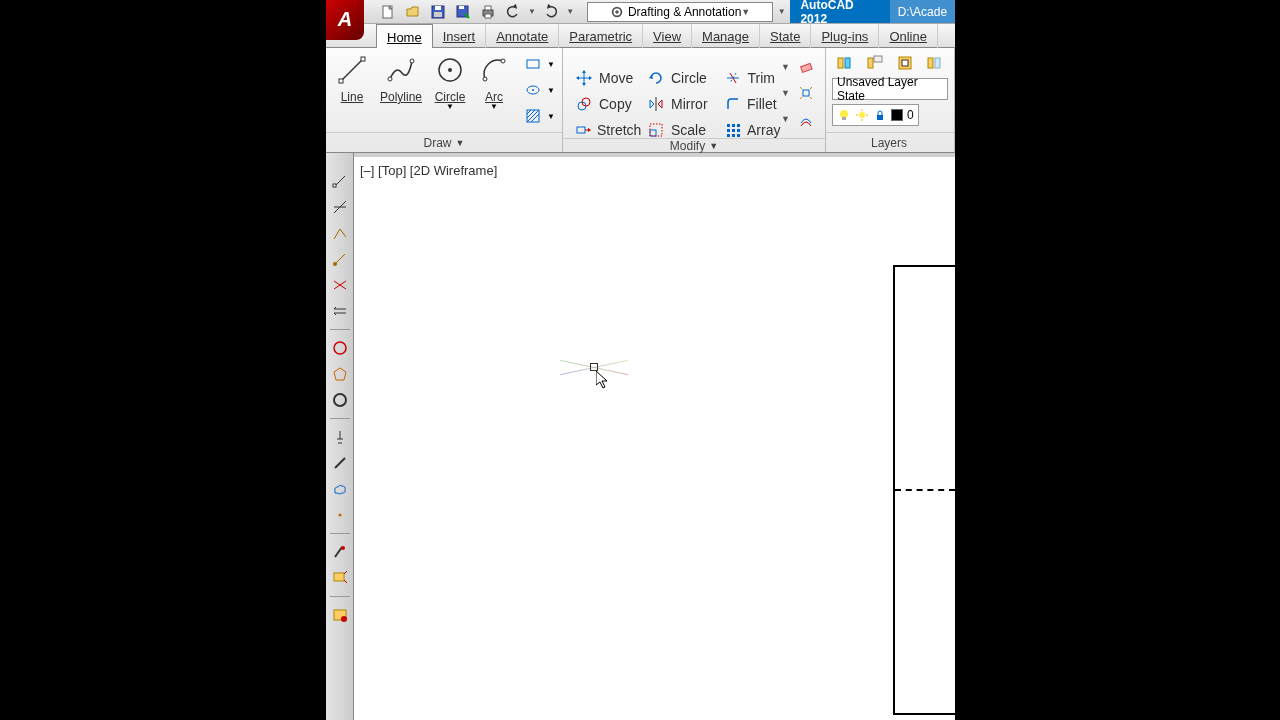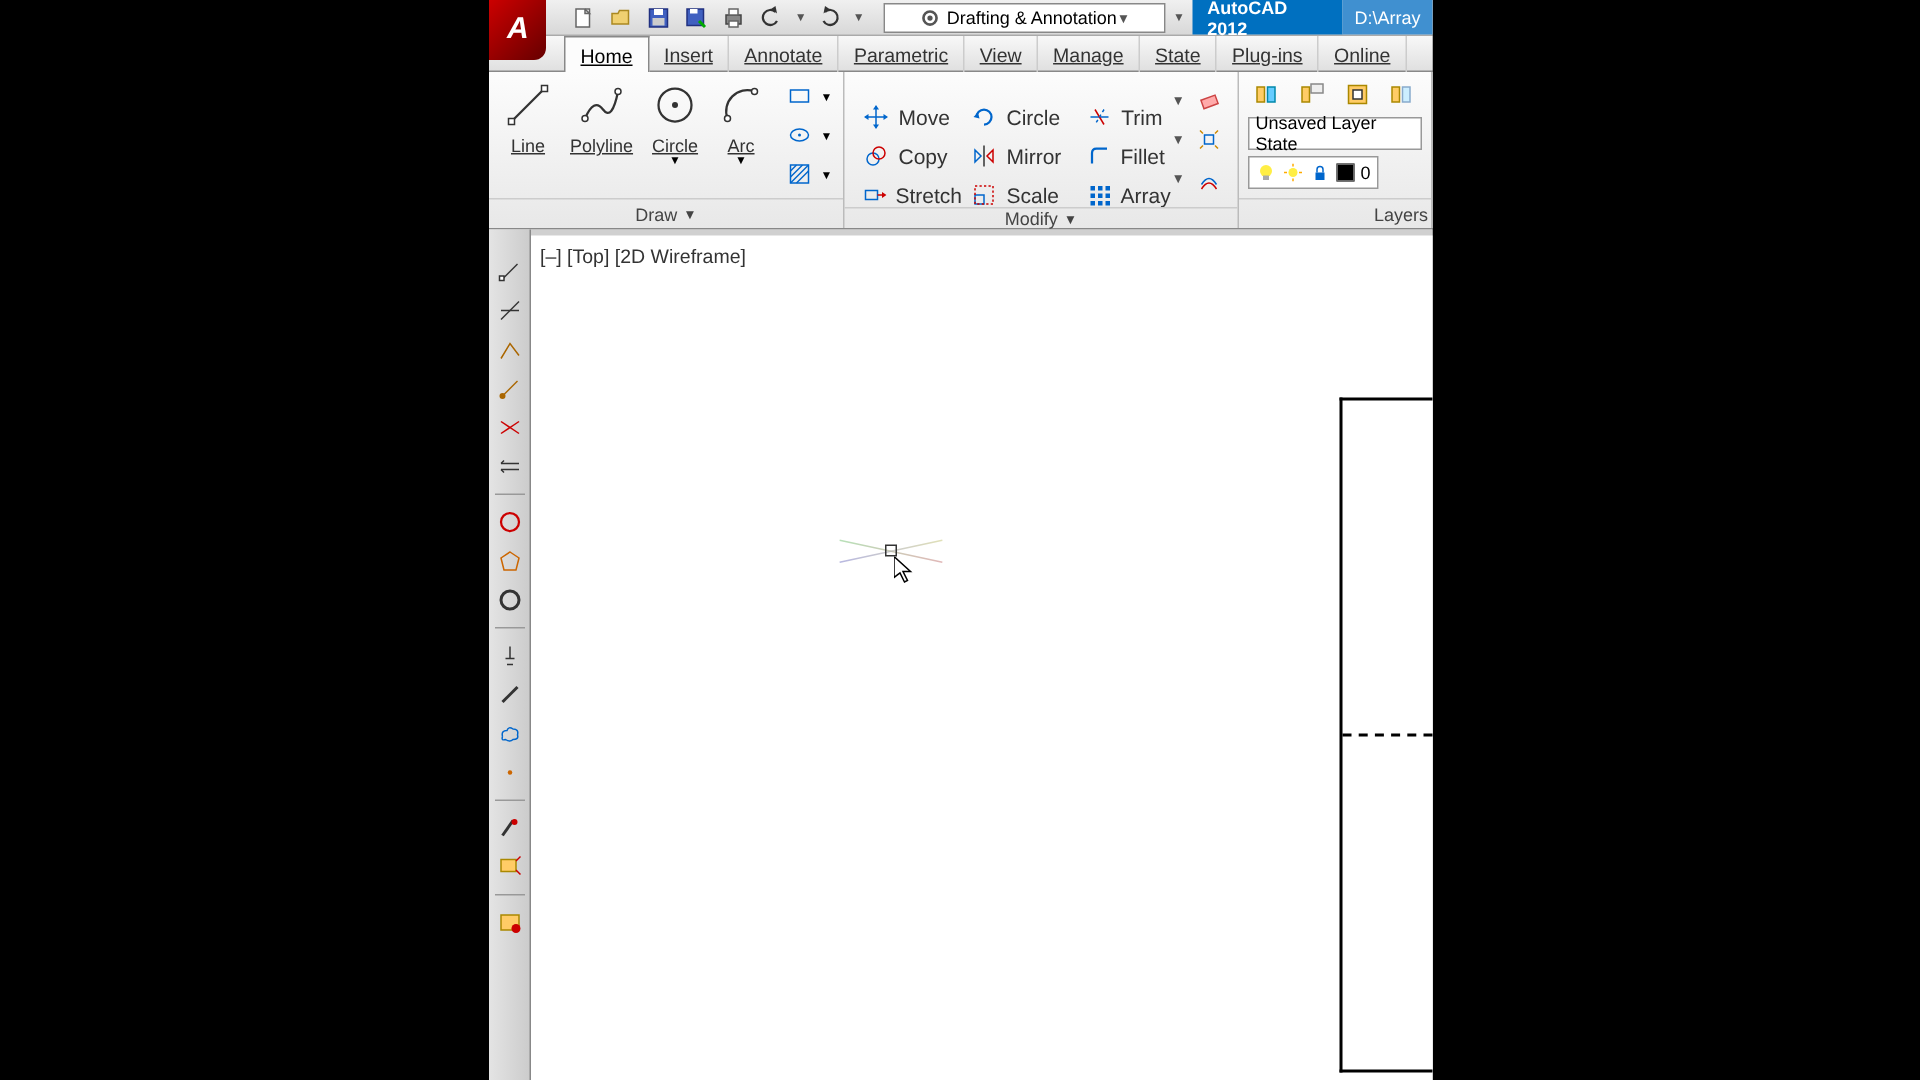--- a/index.html
+++ b/index.html
@@ -133,21 +133,21 @@
               <circle cx="8" cy="8" r="2" fill="#555"></circle>
             </svg>
         </span>
         <span>Drafting &amp; Annotation</span>
       </span>
       <span style="font-size:9px;color:#555">▼</span>
     </div>
     <div class="qat-btn" style="width:14px;font-size:8px;color:#555">▼</div>
 
     <div class="title-product">AutoCAD 2012</div>
-    <div class="title-file">D:\Array</div>
+    <div class="title-file">D:\Acade</div>
   </div>
 
   <div class="tab-row">
     <div class="tab active">Home</div>
     <div class="tab">Insert</div>
     <div class="tab">Annotate</div>
     <div class="tab">Parametric</div>
     <div class="tab">View</div>
     <div class="tab">Manage</div>
     <div class="tab">State</div>
@@ -427,21 +427,21 @@
                 <svg width="12" height="12">
                   <rect x="3" y="6" width="6" height="5" fill="#06c"></rect>
                   <path d="M4 6 L4 4 A2 2 0 0 1 8 4 L8 6" fill="none" stroke="#06c"></path>
                 </svg>
               </span>
             <span class="layer-icon" style="width:12px;height:12px;background:#000;border:1px solid #666"></span>
             <span>0</span>
           </div>
         </div>
       </div>
-      <div class="panel-title" style="justify-content:flex-end;padding-right:2px">
+      <div class="panel-title" style="padding-right:2px">
           <span>Layers</span>
         </div>
     </div>
 
   </div>
 
   <div class="workspace">
     <div class="left-toolbar">
       <div class="left-tool">
           <svg width="16" height="16">

